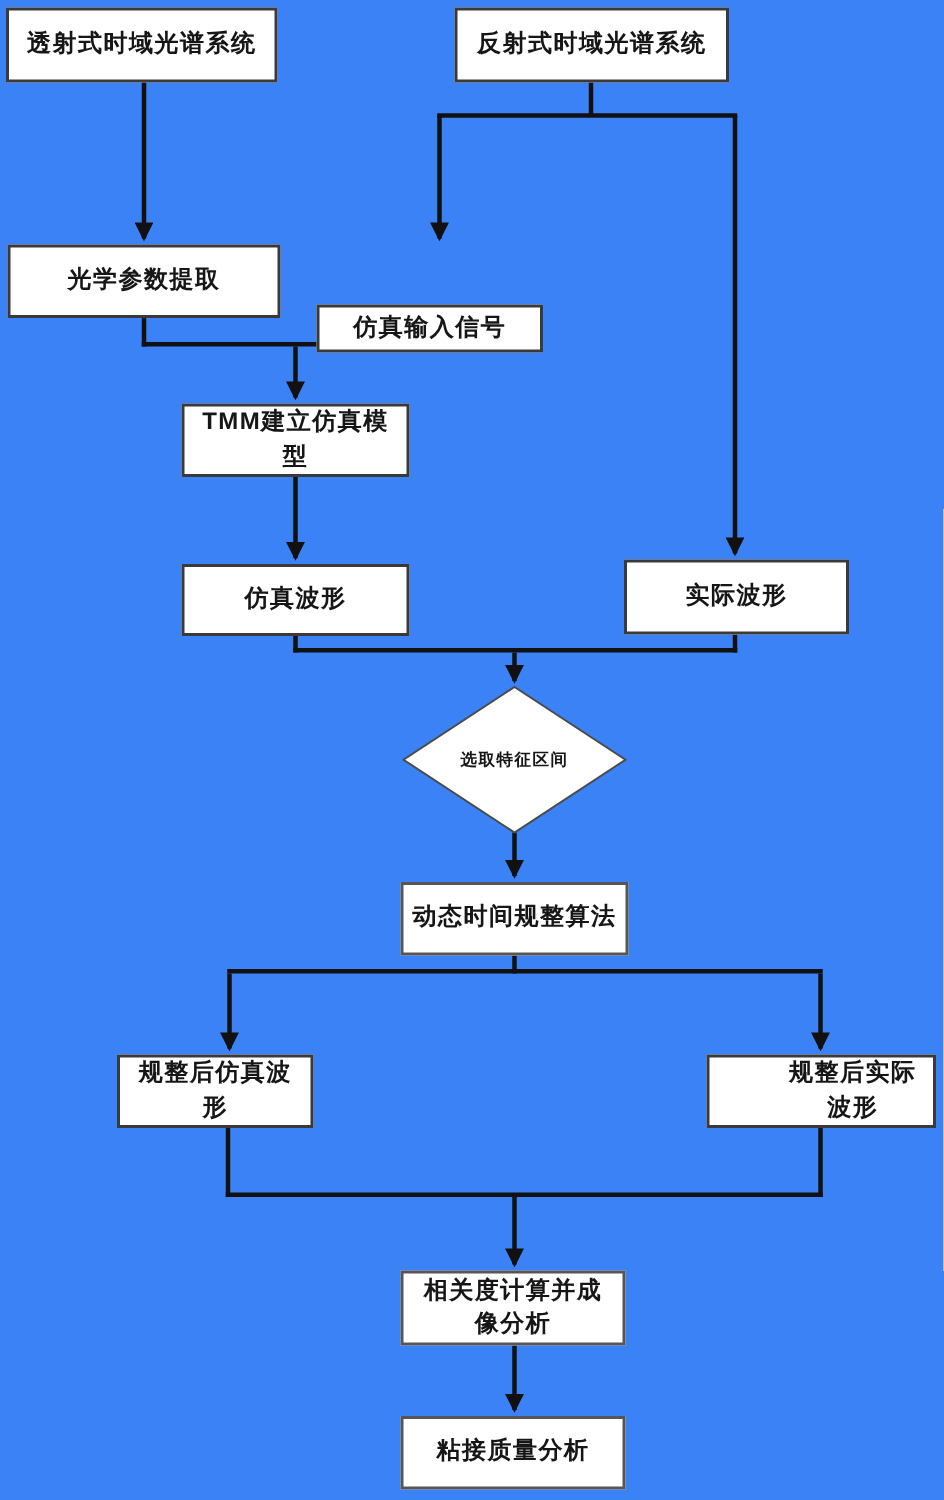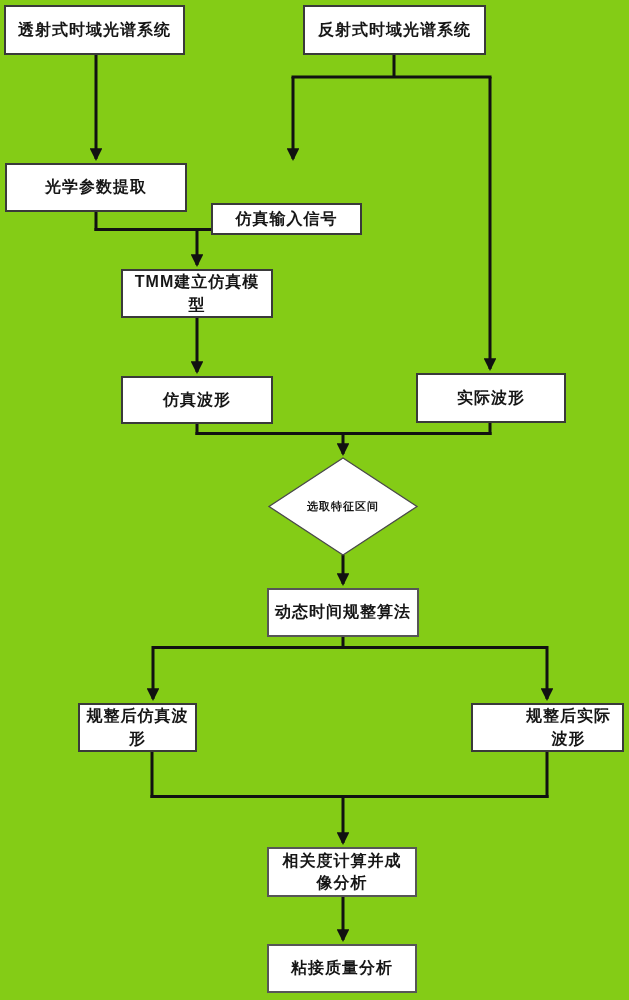--- a/index.html
+++ b/index.html
@@ -1,19 +1,19 @@
 <!DOCTYPE html>
 <html><head>
 <meta charset="utf-8">
 <style>
   html,body{margin:0;padding:0;background:#ffffff;}
   #stage{
     position:relative;
     width:629px;height:1000px;
-    background:#84cc16;
+    background:#3b82f6;
     font-family:"Liberation Sans","DejaVu Sans",sans-serif;
     overflow:hidden;
   }
   #connectors{position:absolute;left:0;top:0;width:629px;height:1000px;z-index:1;}
   .node{
     position:absolute;
     box-sizing:border-box;
     background:#ffffff;
     border:2px solid #3a3a3a;
     display:flex;align-items:center;justify-content:center;
@@ -116,21 +116,21 @@
   </div>
 
   <div class="diamond-label" style="left:269px;top:458px;width:148px;height:97px;">
     <span>选取特征区间</span>
   </div>
 
   <div class="node light" style="left:267px;top:588px;width:152px;height:49px;">
     <span>动态时间规整算法</span>
   </div>
 
-  <div class="node" style="left:78px;top:703px;width:119px;height:49px;">
+  <div class="node" style="left:78px;top:703px;width:131px;height:49px;">
     <span>规整后仿真波形</span>
   </div>
 
   <div class="node" style="left:471px;top:703px;width:153px;height:49px;padding-left:48px;">
     <span>规整后实际波形</span>
   </div>
 
   <div class="node light" style="left:267px;top:847px;width:150px;height:50px;">
     <span>相关度计算并成像分析</span>
   </div>

